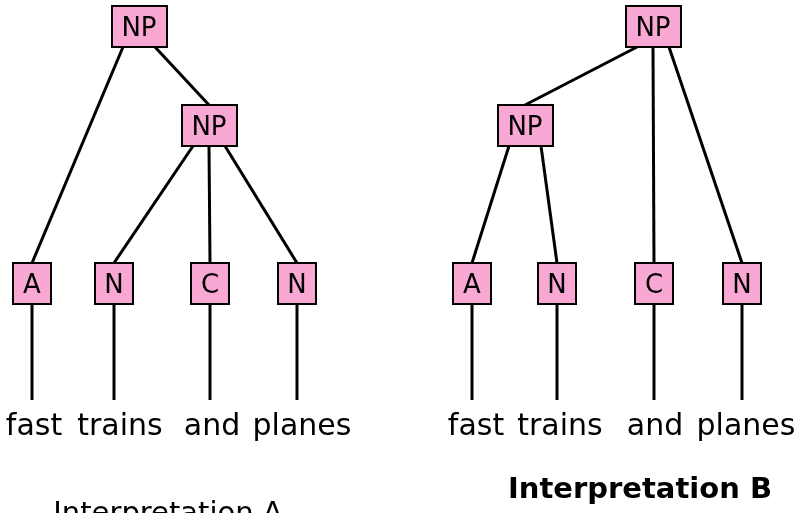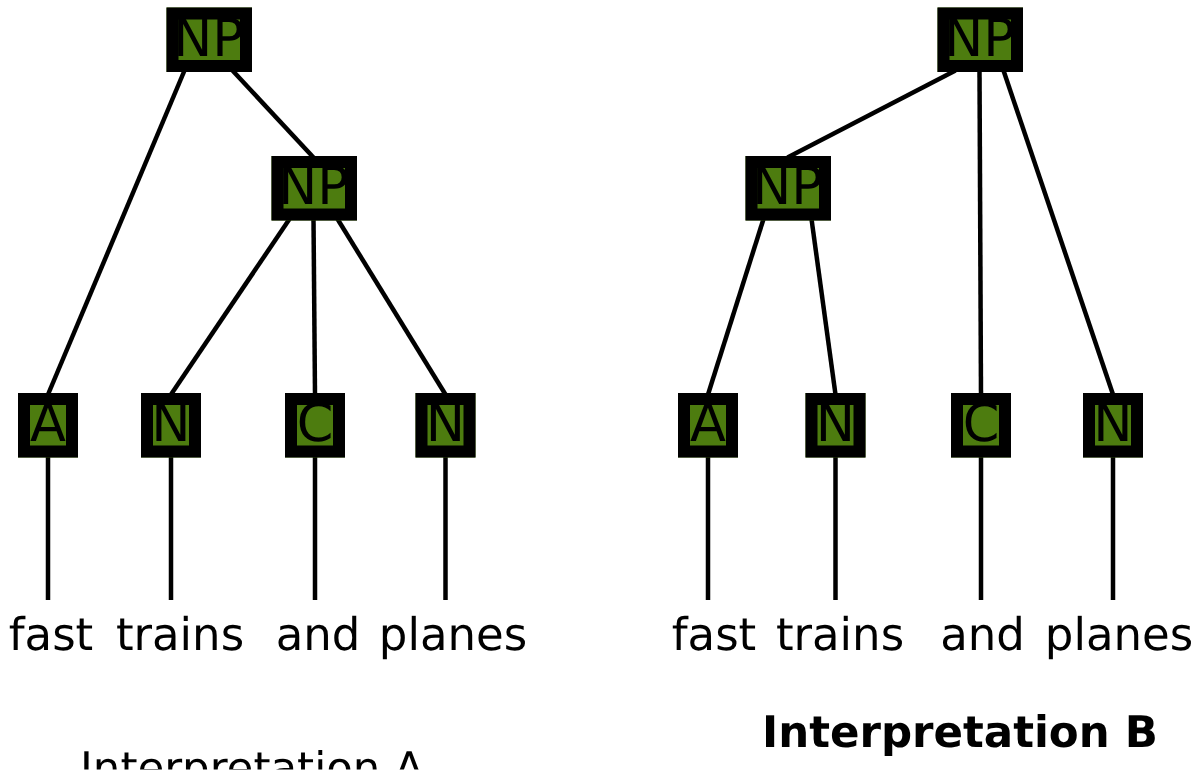--- a/index.html
+++ b/index.html
@@ -14,26 +14,26 @@
     overflow: hidden;
   }
   .stage svg {
     position: absolute;
     left: 0;
     top: 0;
   }
   .node {
     position: absolute;
     box-sizing: border-box;
-    border: 8px solid #84cc16;
-    background: #4d7c0f;
+    border: 2px solid #84cc16;
+    background: #f9a8d4;
     display: flex;
     align-items: center;
     justify-content: center;
-    font-size: 35px;
+    font-size: 26px;
     line-height: 1;
     color: #000;
   }
   .word {
     position: absolute;
     transform: translate(-50%, -50%);
     font-size: 30px;
     white-space: nowrap;
     color: #000;
   }

